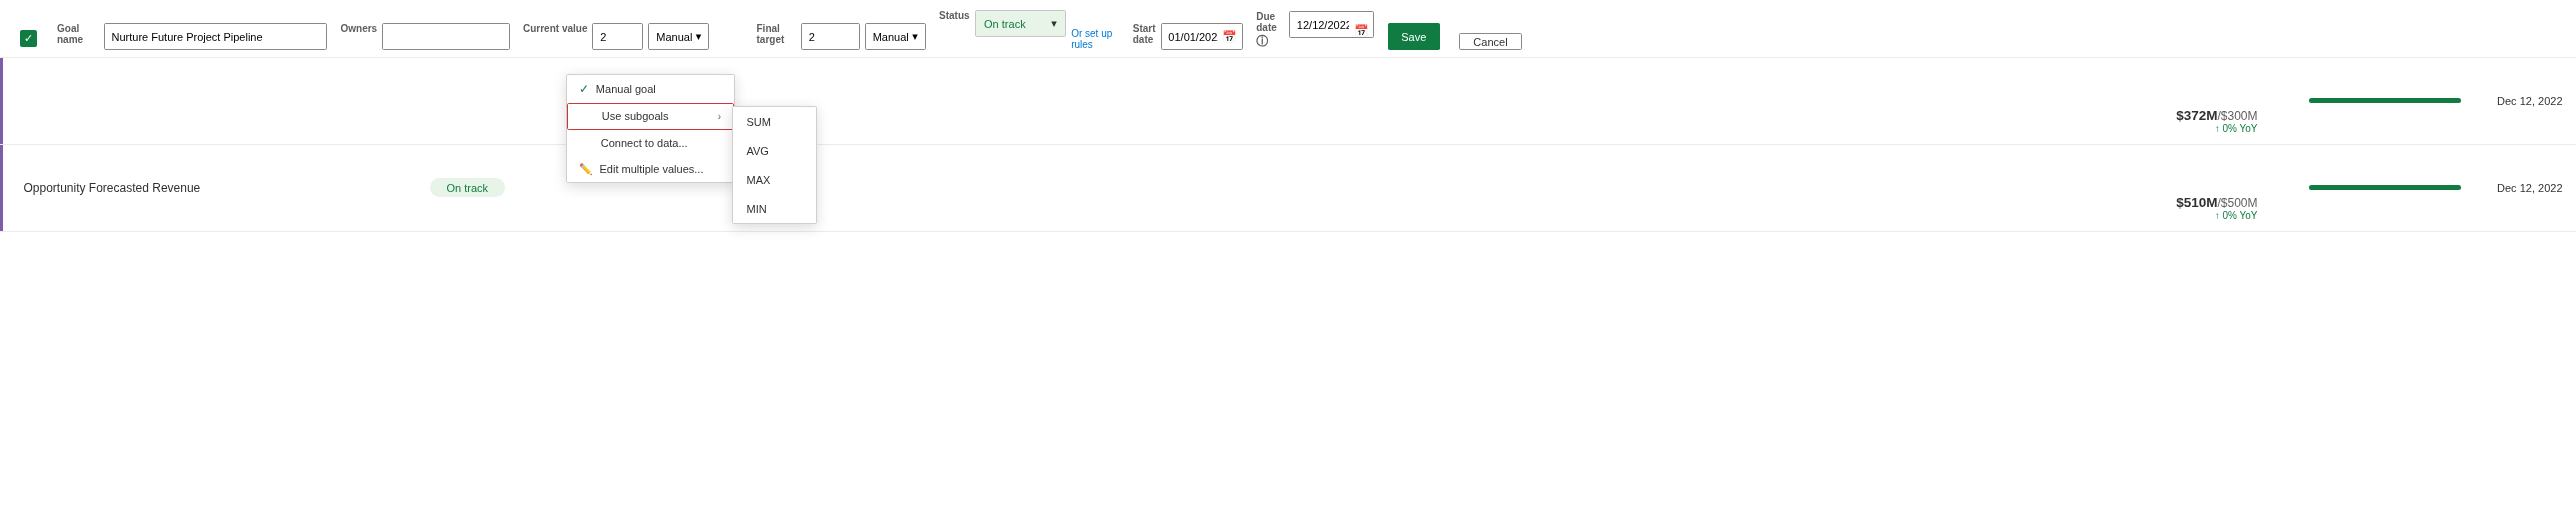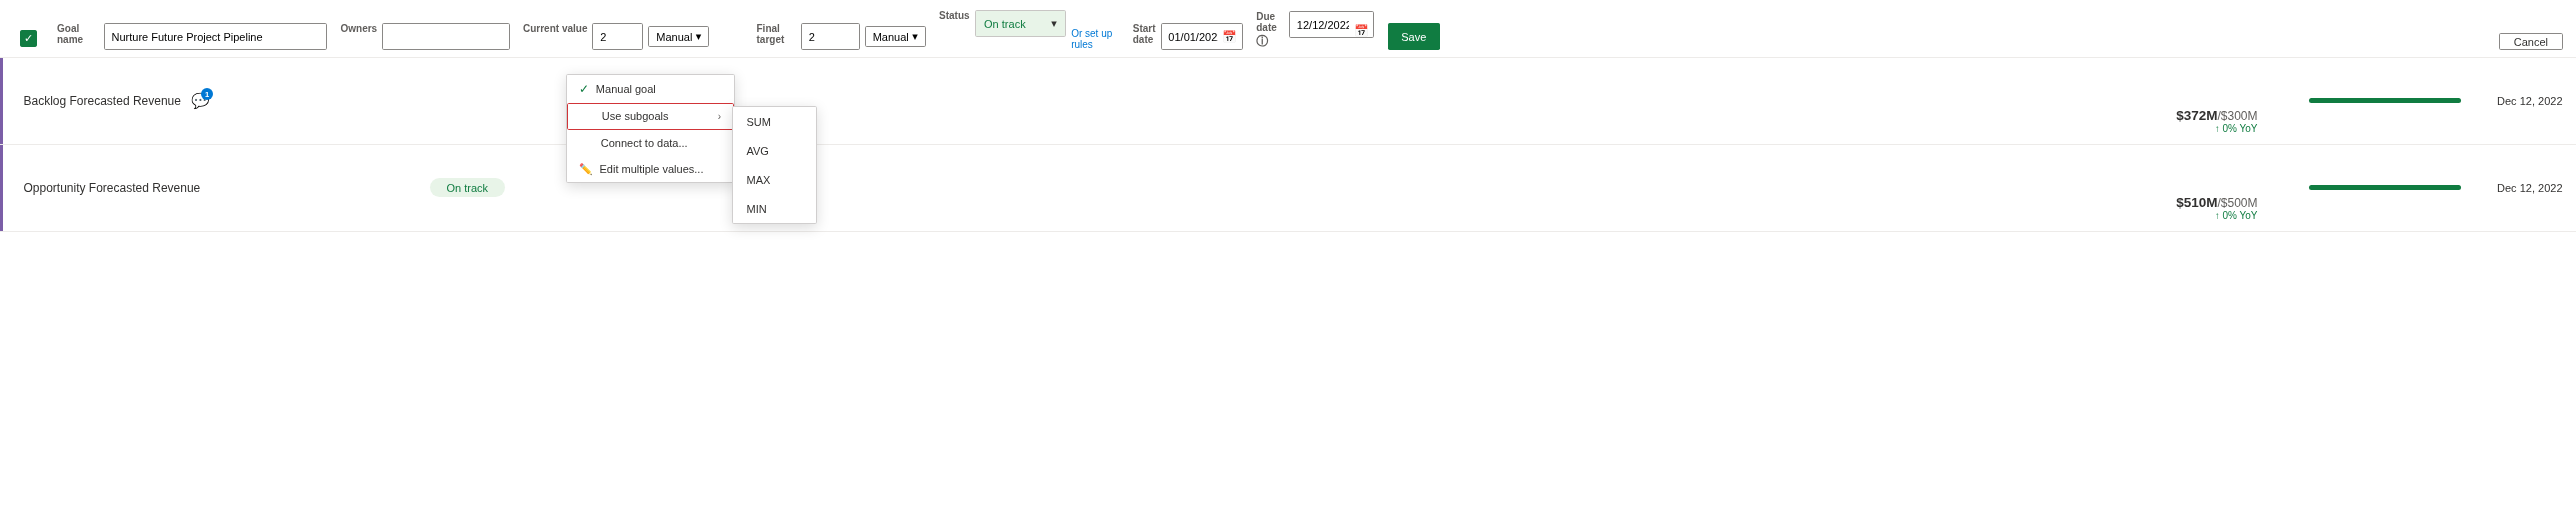--- a/index.html
+++ b/index.html
@@ -57,21 +57,21 @@
       color: #fff;
       font-size: 11px;
     }
     .goal-name-col { flex: 0 0 270px; }
     .owners-col { flex: 0 0 169px; }
     .current-value-col { flex: 0 0 220px; }
     .final-target-col { flex: 0 0 169px; }
     .status-col { flex: 0 0 135px; }
     .start-date-col { flex: 0 0 110px; }
     .due-date-col { flex: 0 0 118px; }
-    .actions-col { flex: 1; display: flex; align-items: flex-end; justify-content: space-between; gap: 19px; }
+    .actions-col { flex: 1; display: flex; align-items: flex-end; justify-content: flex-start; gap: 19px; }
 
     input[type="text"] {
       height: 27px;
       border: 0.8px solid #8a8886;
       border-radius: 1.7px;
       padding: 0 6.8px;
       font-size: 11px;
       width: 100%;
       outline: none;
       font-family: inherit;
@@ -80,21 +80,21 @@
     .current-value-row {
       display: flex;
       gap: 5px;
       align-items: center;
     }
     .current-value-row input {
       width: 51px;
     }
 
     .dropdown-btn {
-      height: 21px;
+      height: 27px;
       border: 0.8px solid #8a8886;
       background: #fff;
       border-radius: 1.7px;
       padding: 0 6.8px;
       cursor: pointer;
       display: flex;
       align-items: center;
       gap: 3.4px;
       font-size: 11px;
       font-family: inherit;
@@ -424,27 +424,20 @@
     <div class="submenu-item">AVG</div>
     <div class="submenu-item">MAX</div>
     <div class="submenu-item">MIN</div>
   </div>
 
   <div class="data-rows">
 
     <div class="data-row">
       <div class="row-left-border"></div>
       <div class="data-row-content">
-        <div class="row-name-col">
-          <span class="row-name-text">Backlog Forecasted Revenue</span>
-          <div class="comment-badge">
-            <span class="comment-icon">💬</span>
-            <span class="badge">1</span>
-          </div>
-        </div>
         <div class="row-status-col">
           
         </div>
         <div class="row-value-col">
           <div class="value-main">
             <span>$372M</span><span class="target">/$300M</span>
           </div>
           <div class="value-sub">↑ 0% YoY</div>
         </div>
         <div class="progress-bar-wrap">

